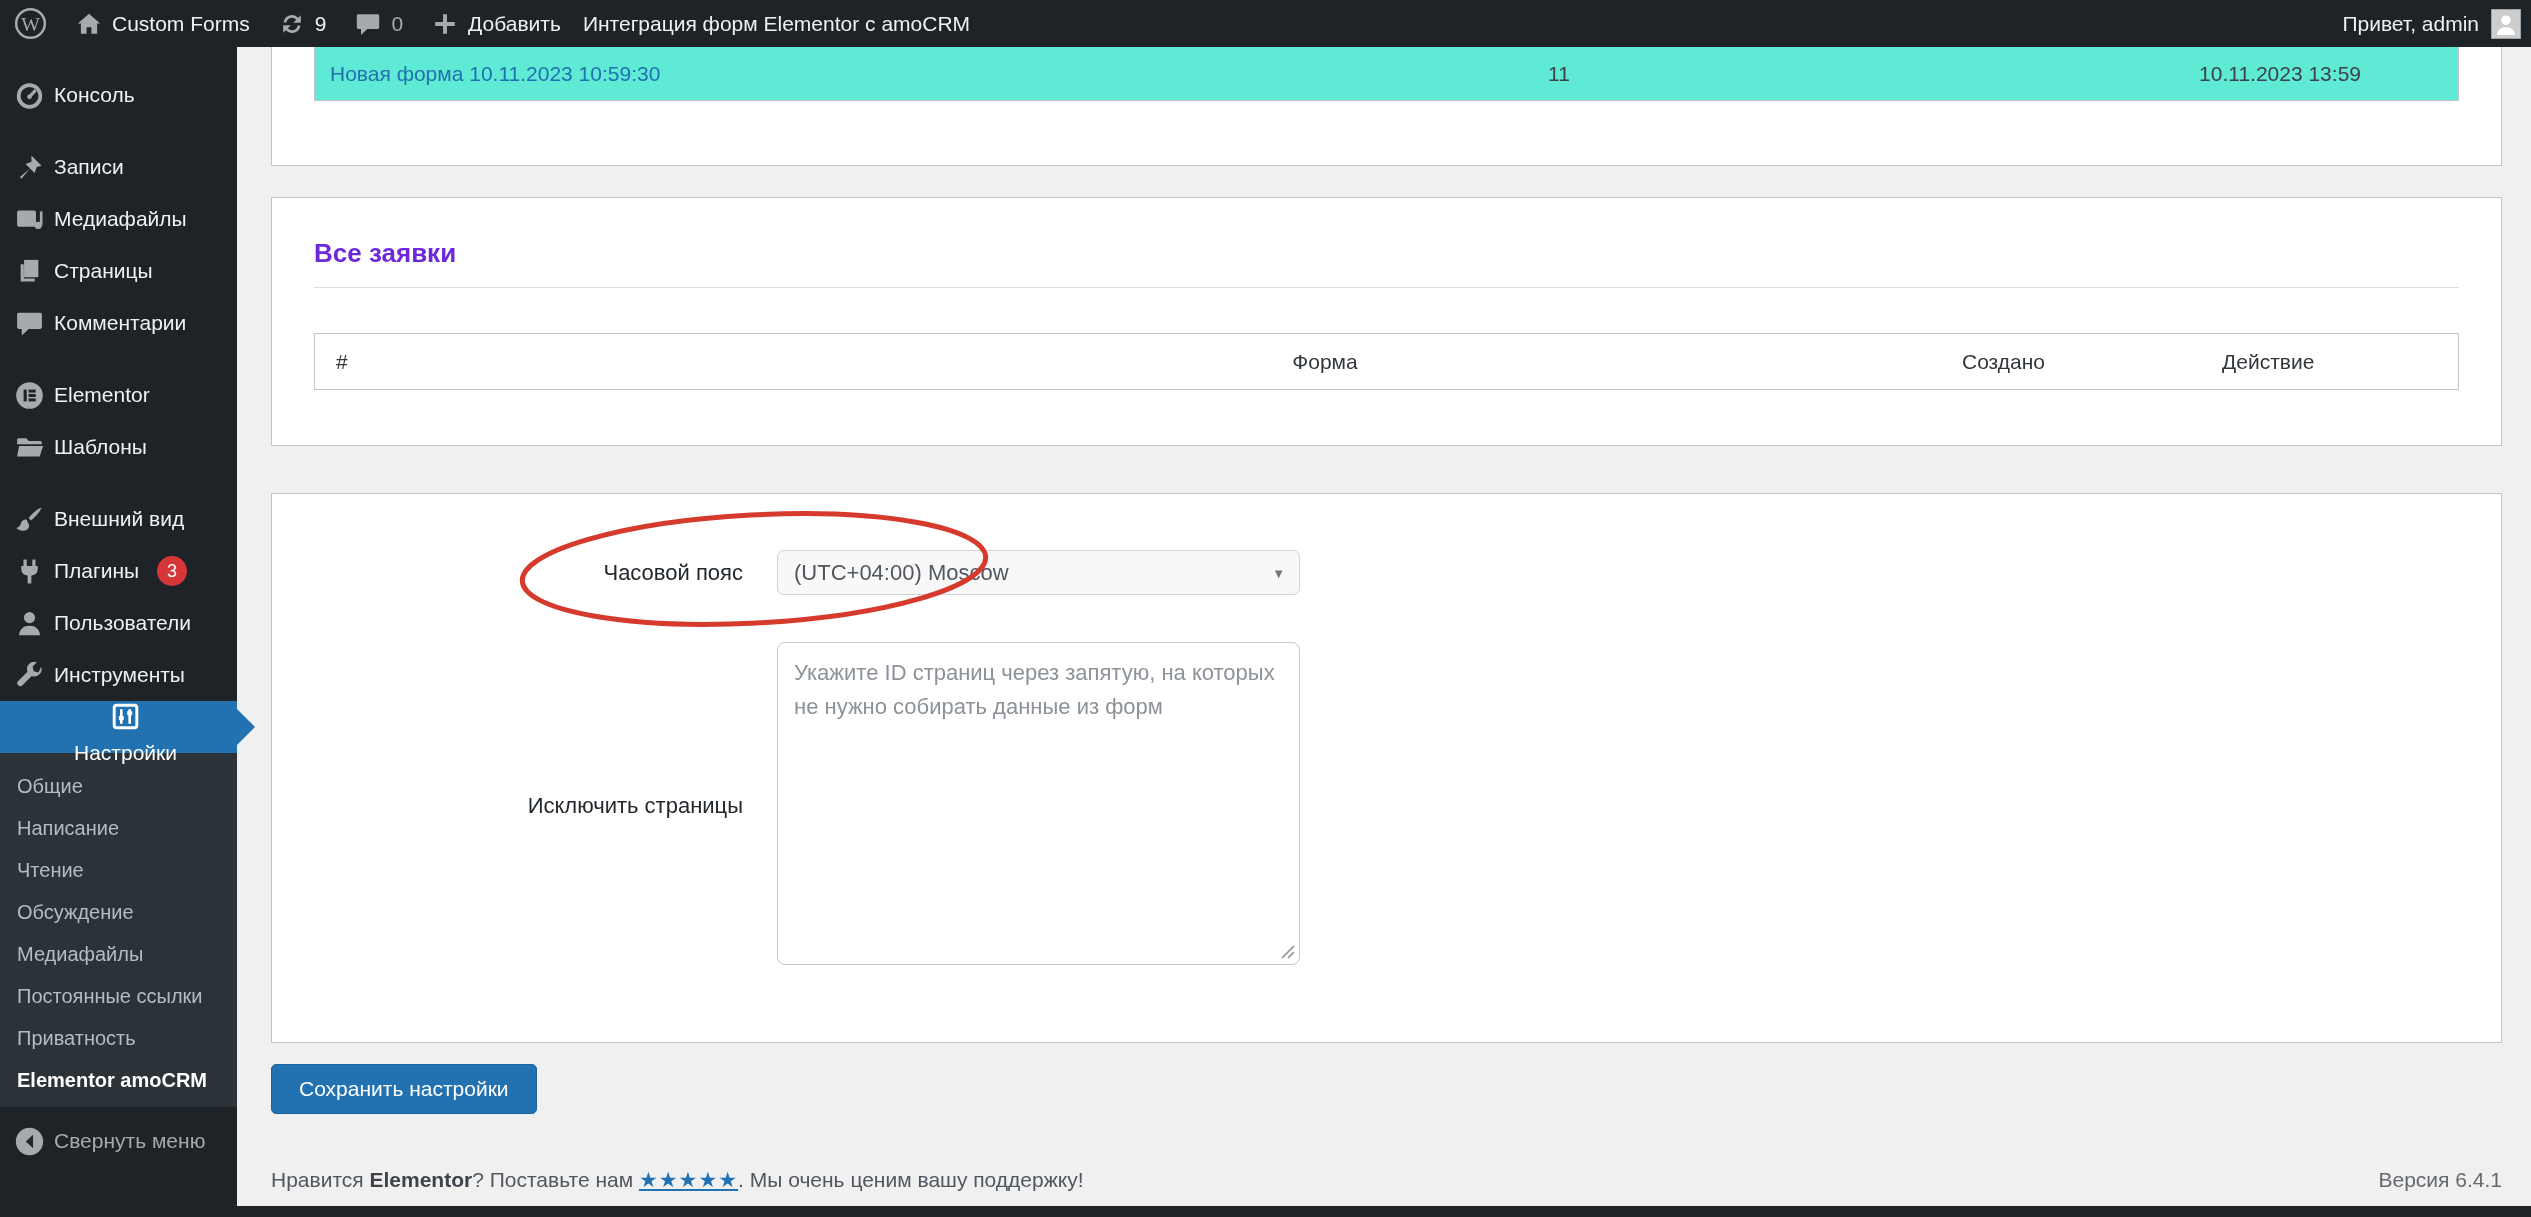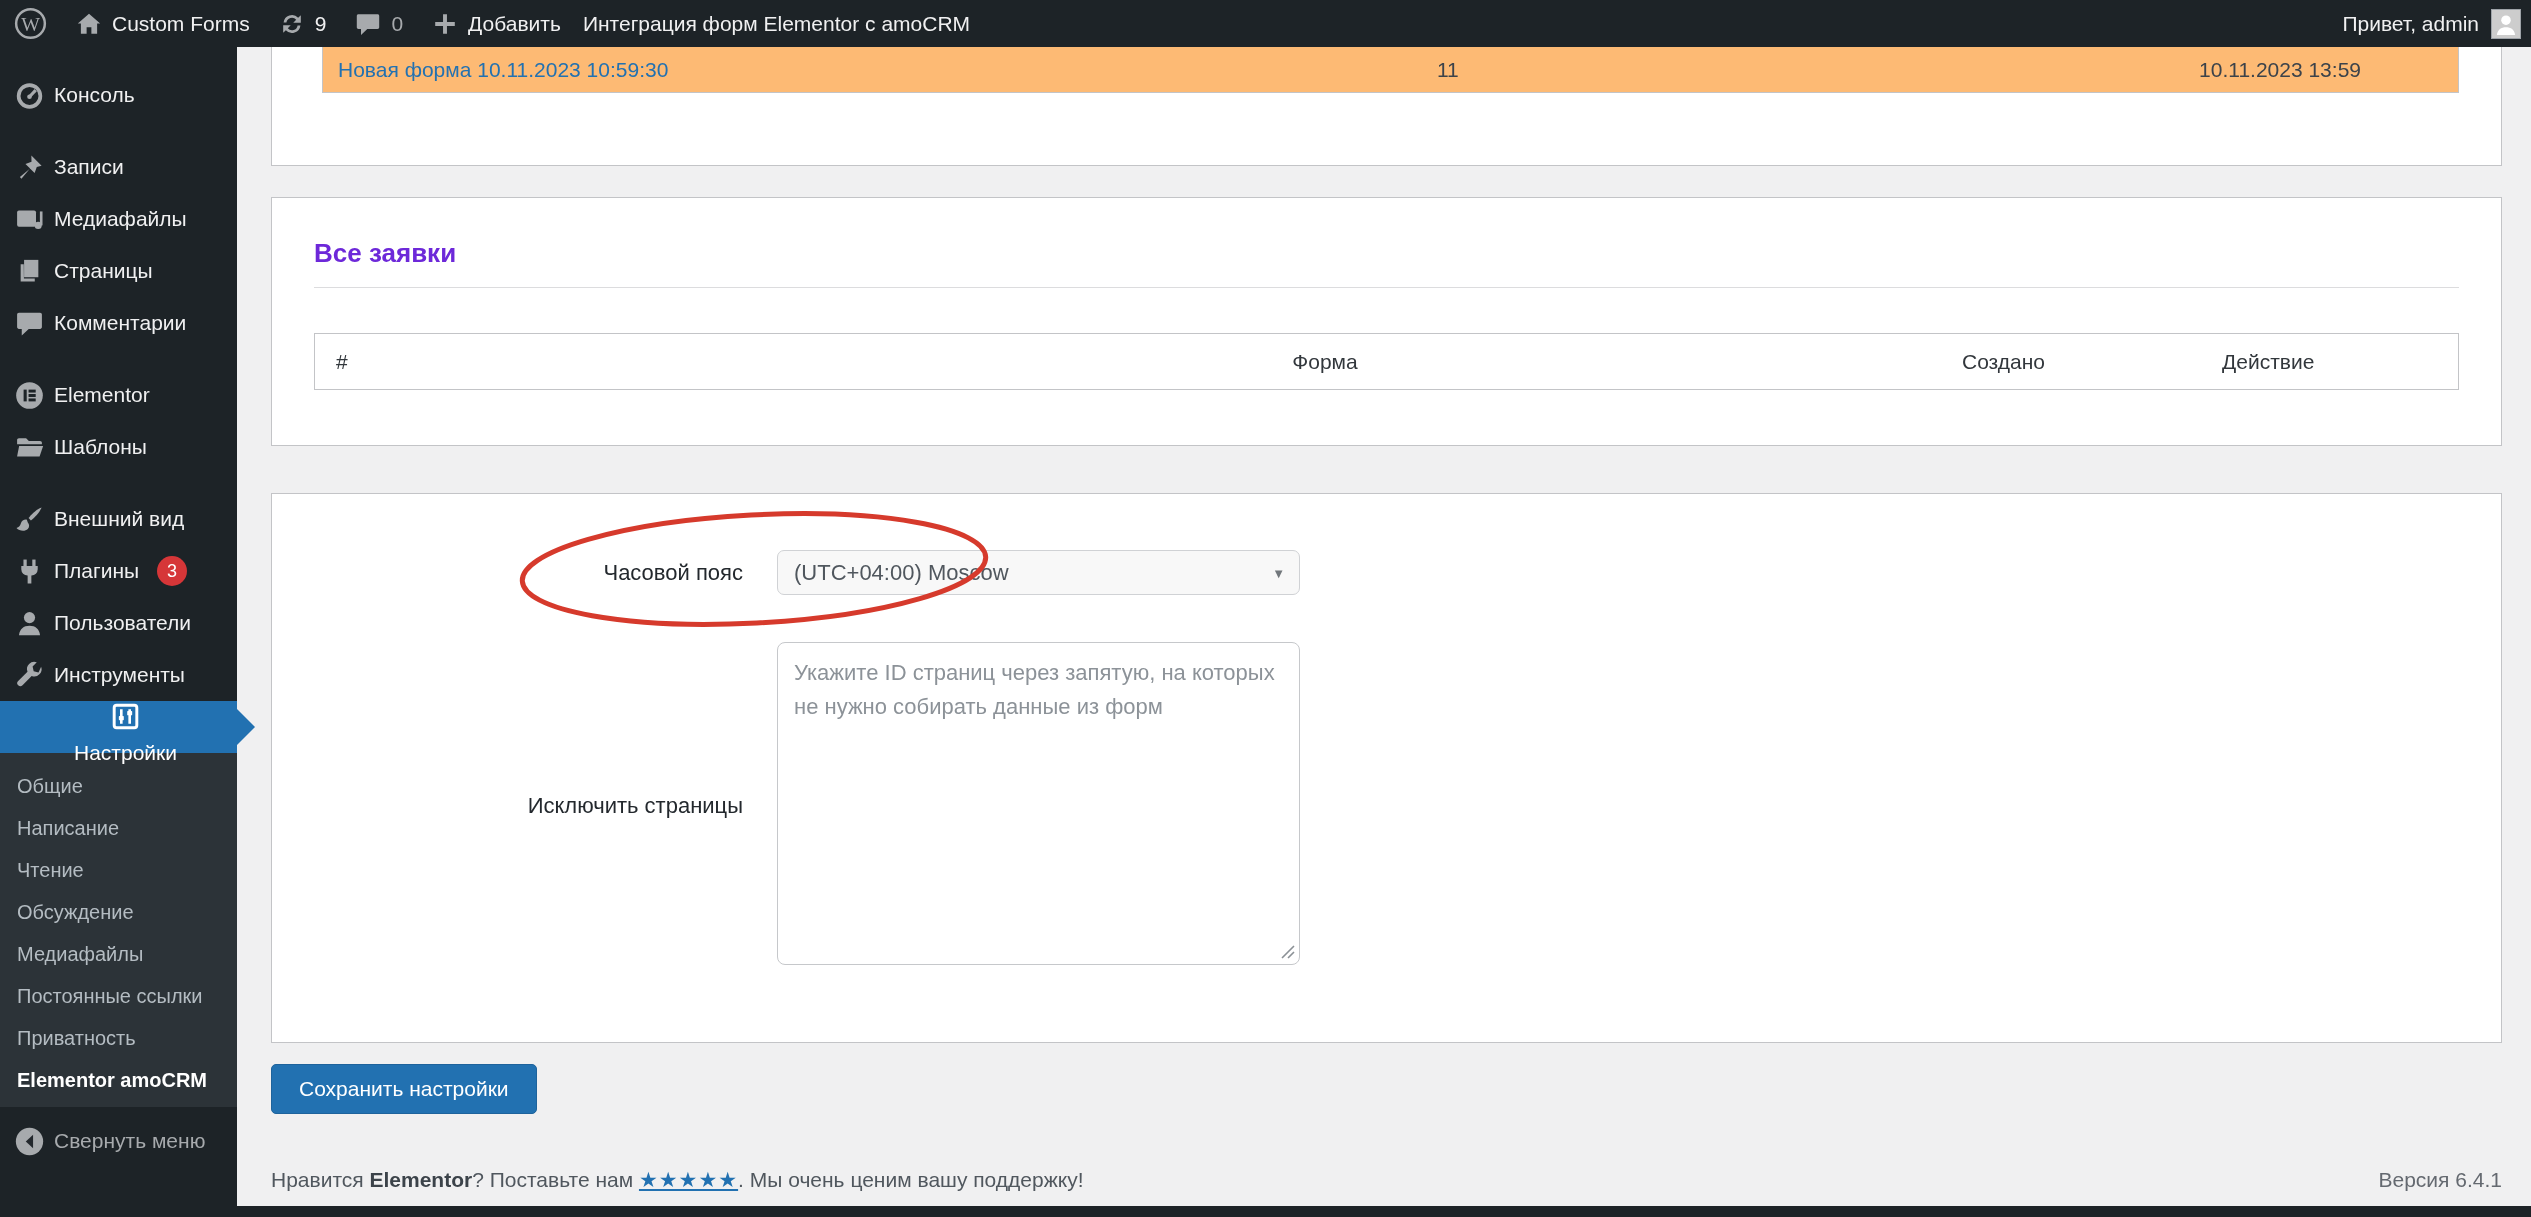--- a/index.html
+++ b/index.html
@@ -58,27 +58,27 @@
   }
   .submenu-item.active{ color:#fff; font-weight:bold; }
   .collapse-item{ margin-top:8px; color:#a7aaad; }
   .collapse-item .icon{ color:#a7aaad; }
 
   
   .content{ position:absolute; left:237px; top:47px; right:0; bottom:11px; padding:0 29px 0 34px; }
   .card{ background:#fff; border:1px solid #c3c4c7; }
   .card1{ height:119px; border-top:none; padding:0 42px; }
   .toprow{
-    height:46px; background:#fdba74; border:1px solid #c3c4c7; border-top:none;
+    height:54px; background:#5eead4; border:1px solid #c3c4c7; border-top:none;
     display:grid; grid-template-columns:1114px 260px 1fr; align-items:center;
-    font-size:21px; color:#3c434a;margin-left:8px;
+    font-size:21px; color:#3c434a;
   }
   .toprow .cell-name{ padding-left:15px; }
   .toprow a{ color:#2271b1; text-decoration:none; cursor:pointer; }
-  .toprow .cell-count{ }
+  .toprow .cell-count{ text-align:center; }
   .toprow .cell-date{ text-align:right; padding-right:97px; }
 
   .card2{ margin-top:31px; padding:0 42px 55px; }
   .card2 h2{ margin-top:40px; font-size:26px; font-weight:600; color:#6d28d9; }
   .card2 .divider{ margin-top:18px; border-top:1px solid #dcdcde; }
   .htable{
     margin-top:45px; height:57px; border:1px solid #c3c4c7; background:#fff;
     display:grid; grid-template-columns:393px 1234px 260px 260px; align-items:center;
     font-size:21px; color:#32373c;
   }

